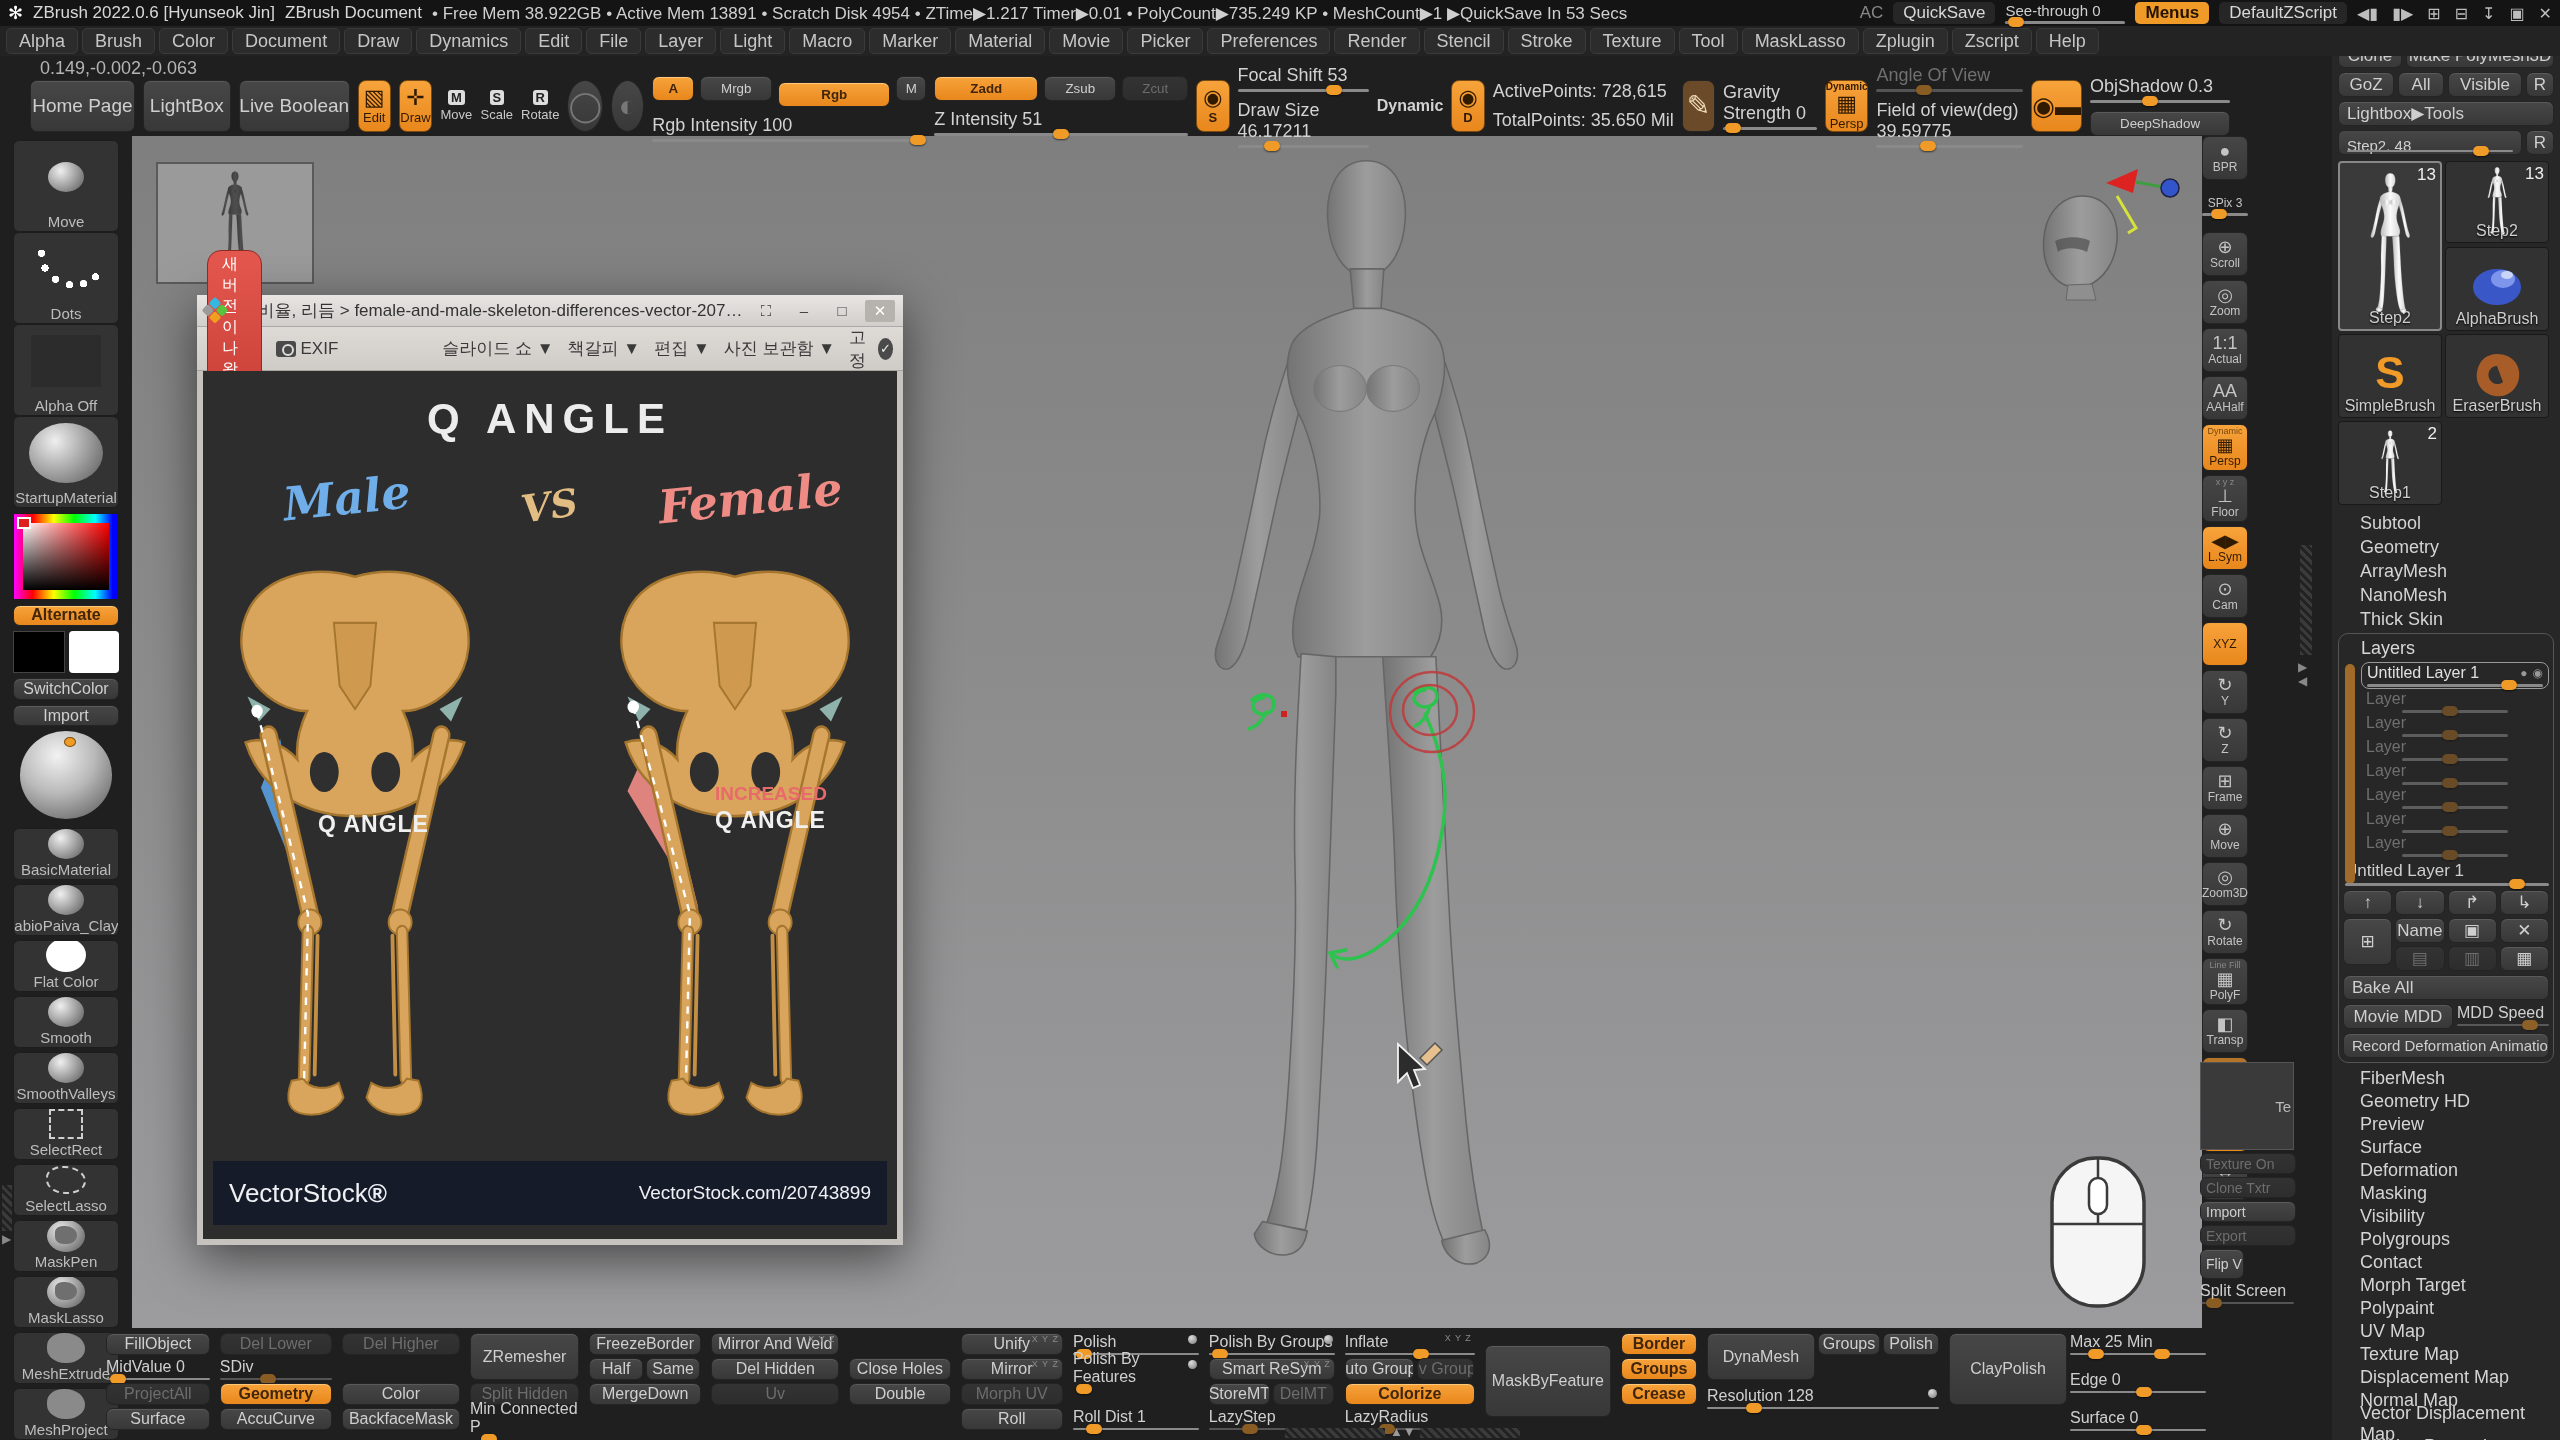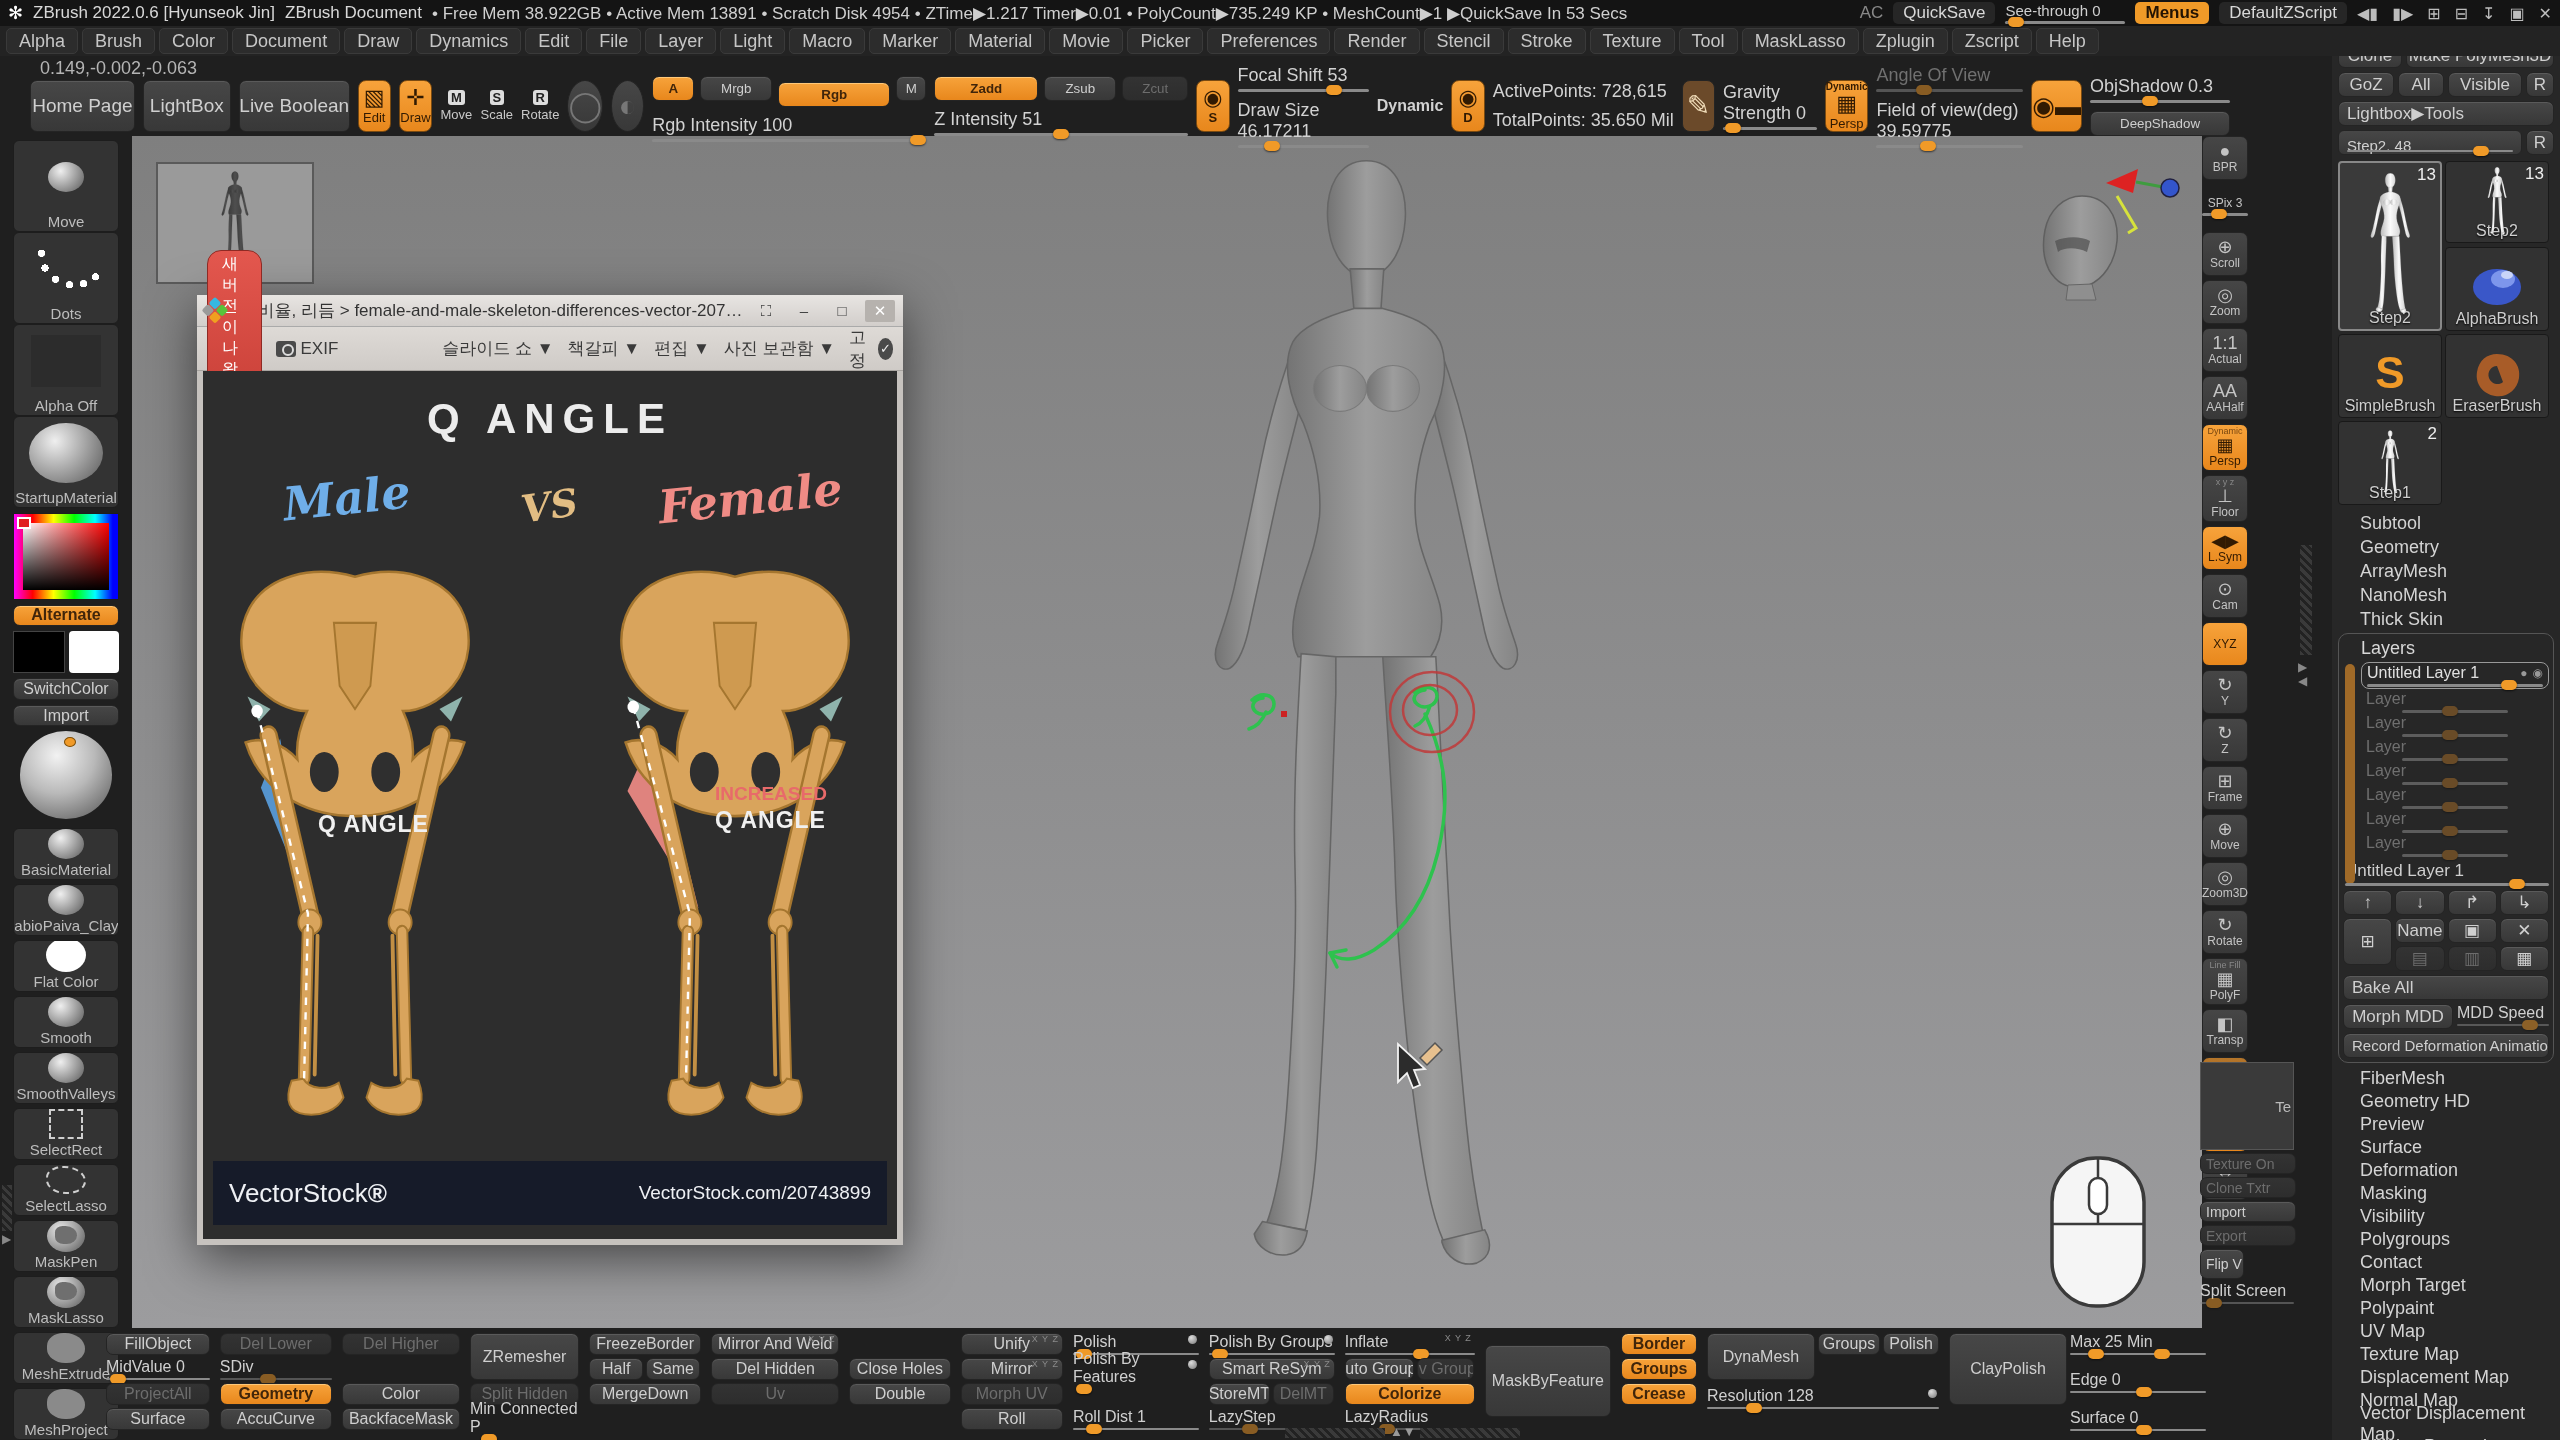--- a/index.html
+++ b/index.html
@@ -906,21 +906,21 @@
         <button class="btn" style="grid-row:span 2;height:47px;">⊞</button>
         <button class="btn">Name</button>
         <button class="btn">▣</button>
         <button class="btn">✕</button>
         <button class="btn dim">▤</button>
         <button class="btn dim">▥</button>
         <button class="btn">▦</button>
       </div>
       <button class="btn wide" style="justify-content:flex-start;margin-bottom:4px;">Bake All</button>
       <div class="row">
-        <button class="btn" style="width:110px;">Morph MDD</button>
+        <button class="btn" style="width:110px;">Movie MDD</button>
         <div class="bb-item slider dim" style="flex:1;">
           <span>MDD Speed</span>
           <span class="track" style="--pos:.85"></span>
         </div>
       </div>
       <button class="btn wide" style="justify-content:flex-start;font-size:15px;">Record Deformation Animation</button>
     </div>
 
     <div>
 

